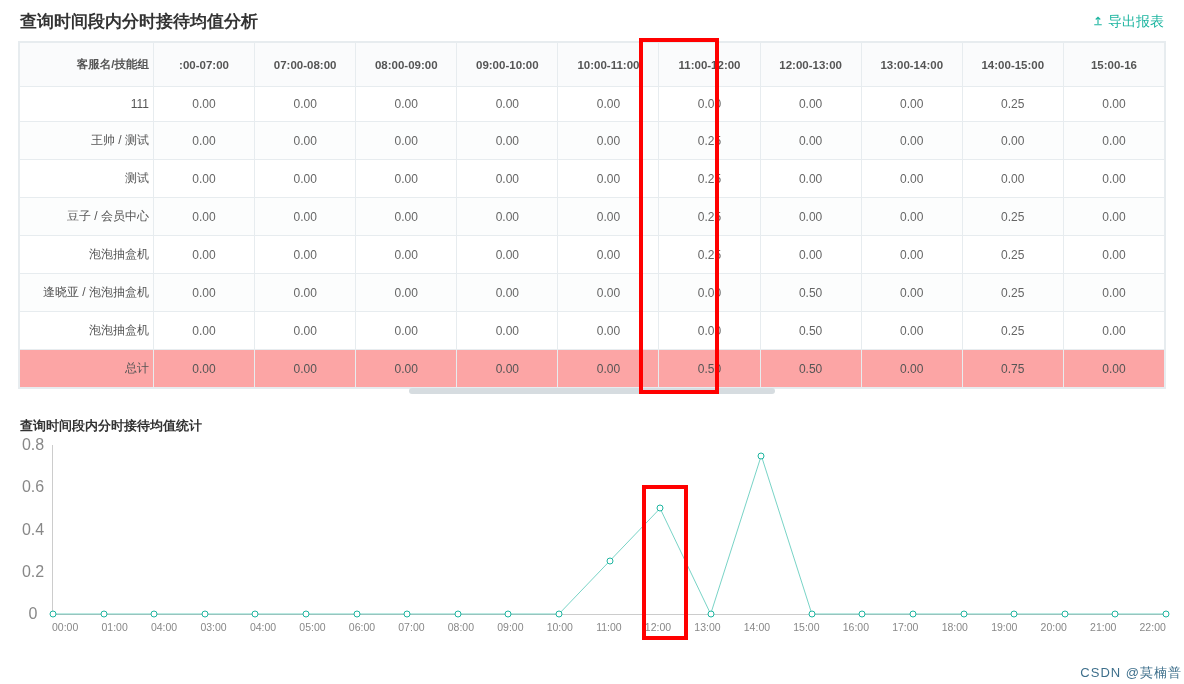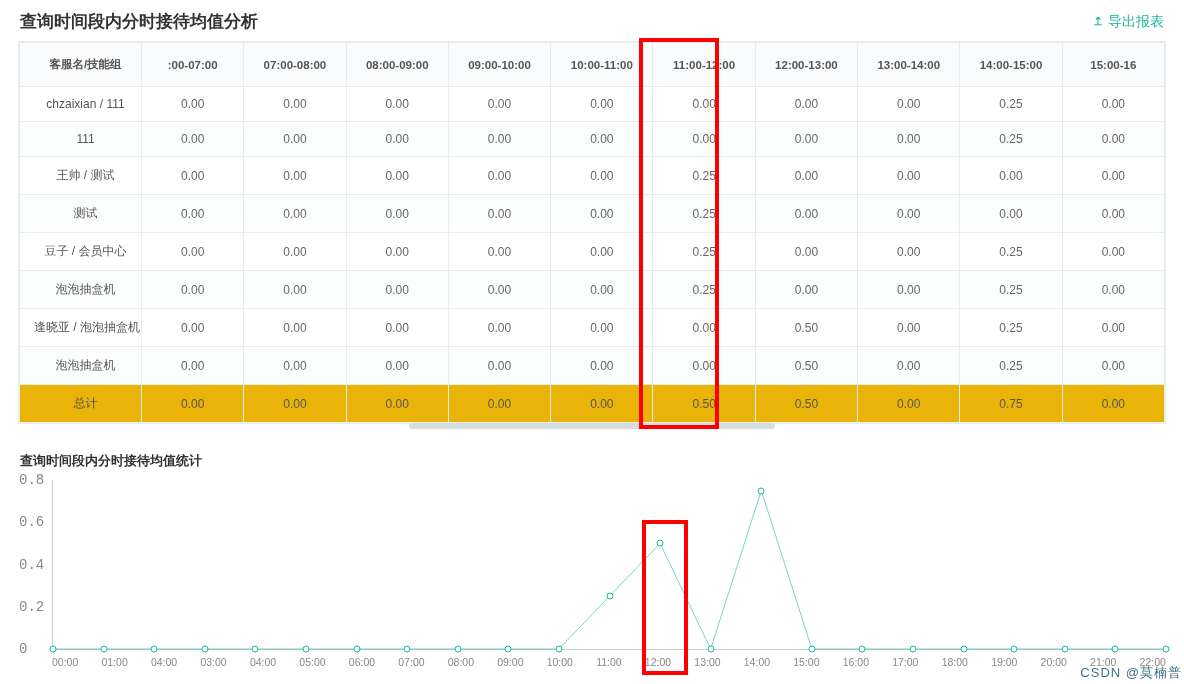--- a/index.html
+++ b/index.html
@@ -52,27 +52,27 @@
     white-space: nowrap;
   }
   th {
     background: #fafbfc;
     color: #555;
     font-weight: 600;
     font-size: 11.5px;
     height: 44px;
   }
   th.name-col, td.name-col {
-    text-align: center;
+    text-align: right;
     padding-left: 14px;
-    width: 122px;
+    width: 134px;
     color:#555;
   }
   tbody tr:nth-child(even) { background: #fcfdfd; }
-  tbody tr.total-row { background: #eab308; }
+  tbody tr.total-row { background: #fca5a5; }
   tbody tr.total-row td { color: #555; }
   .hscroll-bar {
     position: absolute;
     bottom: -6px;
     height: 6px;
     background: #d6dce0;
     border-radius: 3px;
   }
   .highlight-col {
     position: absolute;
@@ -100,25 +100,24 @@
   .plot {
     position: relative;
     height: 170px;
     border-left: 1px solid #ccc;
     border-bottom: 1px solid #ccc;
   }
   .y-tick {
     position: absolute;
     left: -34px;
     width: 28px;
-    text-align: left;
-    font-size: 14px;
+    text-align: center;
+    font-size: 16px;
     color: #888;
     transform: translateY(50%);
-    font-family: Liberation Mono, monospace;
   }
   .x-ticks {
     display: flex;
     justify-content: space-between;
     padding-top: 6px;
     font-size: 10.5px;
     color: #888;
   }
   .pt {
     position: absolute;
@@ -174,33 +173,20 @@
           <th>09:00-10:00</th>
           <th>10:00-11:00</th>
           <th>11:00-12:00</th>
           <th>12:00-13:00</th>
           <th>13:00-14:00</th>
           <th>14:00-15:00</th>
           <th>15:00-16</th>
         </tr>
     </thead>
     <tbody id="tbody">
-        <tr>
-          <td class="name-col">chzaixian / 111</td>
-          <td>0.00</td>
-          <td>0.00</td>
-          <td>0.00</td>
-          <td>0.00</td>
-          <td>0.00</td>
-          <td>0.00</td>
-          <td>0.00</td>
-          <td>0.00</td>
-          <td>0.25</td>
-          <td>0.00</td>
-        </tr>
         <tr>
           <td class="name-col">111</td>
           <td>0.00</td>
           <td>0.00</td>
           <td>0.00</td>
           <td>0.00</td>
           <td>0.00</td>
           <td>0.00</td>
           <td>0.00</td>
           <td>0.00</td>

